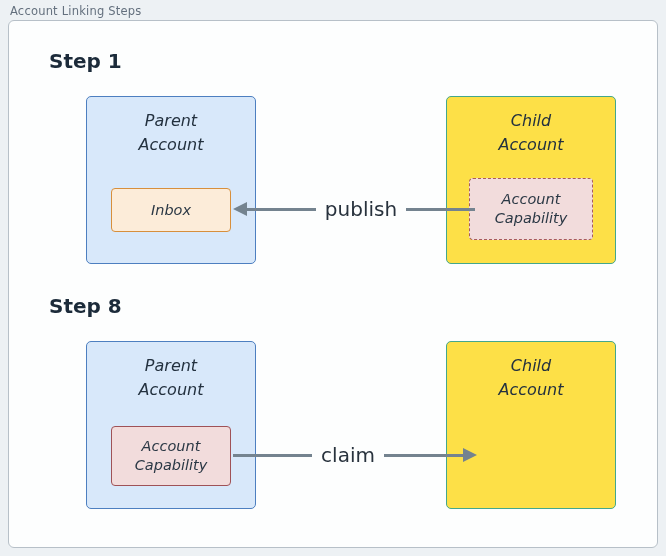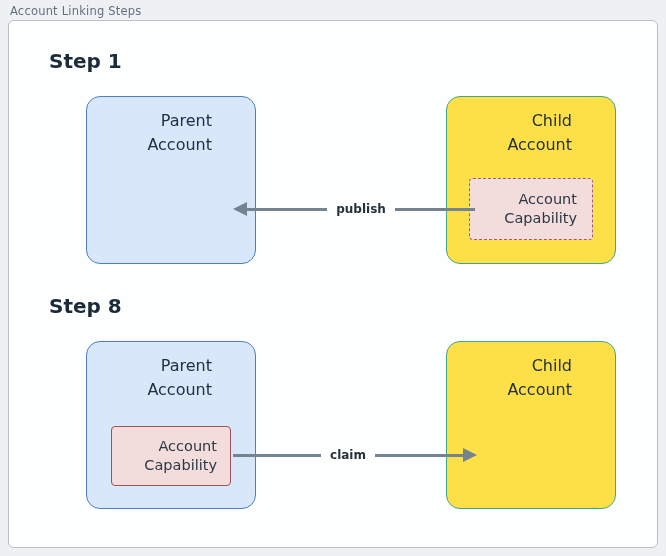--- a/index.html
+++ b/index.html
@@ -1,15 +1,15 @@
 <!DOCTYPE html>
 <html><head>
 <meta charset="utf-8">
 <style>
-  * { box-sizing: border-box; margin: 0; padding: 0; text-align: right; }
+  * { box-sizing: border-box; margin: 0; padding: 0; }
   html, body {
     width: 666px; height: 556px;
     font-family: "DejaVu Sans", "Liberation Sans", sans-serif;
   }
   body { background: #edf1f4; position: relative; overflow: hidden; }
 
   .fieldset-label {
     position: absolute; left: 10px; top: 4px;
     font-size: 11.5px; color: #64707e; letter-spacing: 0.2px;
   }
@@ -25,22 +25,23 @@
   .step-heading {
     position: absolute;
     font-size: 20px; font-weight: bold; color: #1c2b3a;
   }
   .step1-heading { left: 40px; top: 28px; }
   .step2-heading { left: 40px; top: 273px; }
 
   .node {
     position: absolute;
     width: 170px; height: 168px;
-    border-radius: 14px;
+    border-radius: 5px;
     text-align: center;
+    font-style: italic;
   }
   .node-parent { background: #d8e8fa; border: 1.5px solid #4d7fc0; }
   .node-child  { background: #fde047; border: 1.5px solid #43a78c; }
 
   .node.s1-parent { left: 77px;  top: 75px; }
   .node.s1-child  { left: 437px; top: 75px; }
   .node.s2-parent { left: 77px;  top: 320px; }
   .node.s2-child  { left: 437px; top: 320px; }
 
   .node-title {
@@ -91,37 +92,39 @@
   .arrow .head-left {
     border-width: 7px 14px 7px 0;
     border-color: transparent #74838f transparent transparent;
   }
   .arrow .head-right {
     border-width: 7px 0 7px 14px;
     border-color: transparent transparent transparent #74838f;
   }
   .arrow .arrow-label {
     padding: 0 9px;
-    font-size: 12px; color: #28323d;
+    font-size: 20px; color: #28323d;
     background: #fdfefe;
     white-space: nowrap;
-    font-weight: bold;
   }
 </style>
 </head>
 <body>
 
 <div class="fieldset-label">Account Linking Steps</div>
 
 <div class="panel">
 
   <div class="step-heading step1-heading">Step 1</div>
 
   <div class="node node-parent s1-parent">
     <div class="node-title">Parent Account</div>
+    <div class="inner-box box-inbox">
+      <span class="inner-label">Inbox</span>
+    </div>
   </div>
 
   <div class="node node-child s1-child">
     <div class="node-title">Child Account</div>
     <div class="inner-box box-capability-dashed">
       <span class="inner-label">Account Capability</span>
     </div>
   </div>
 
   <div class="arrow arrow-1">

